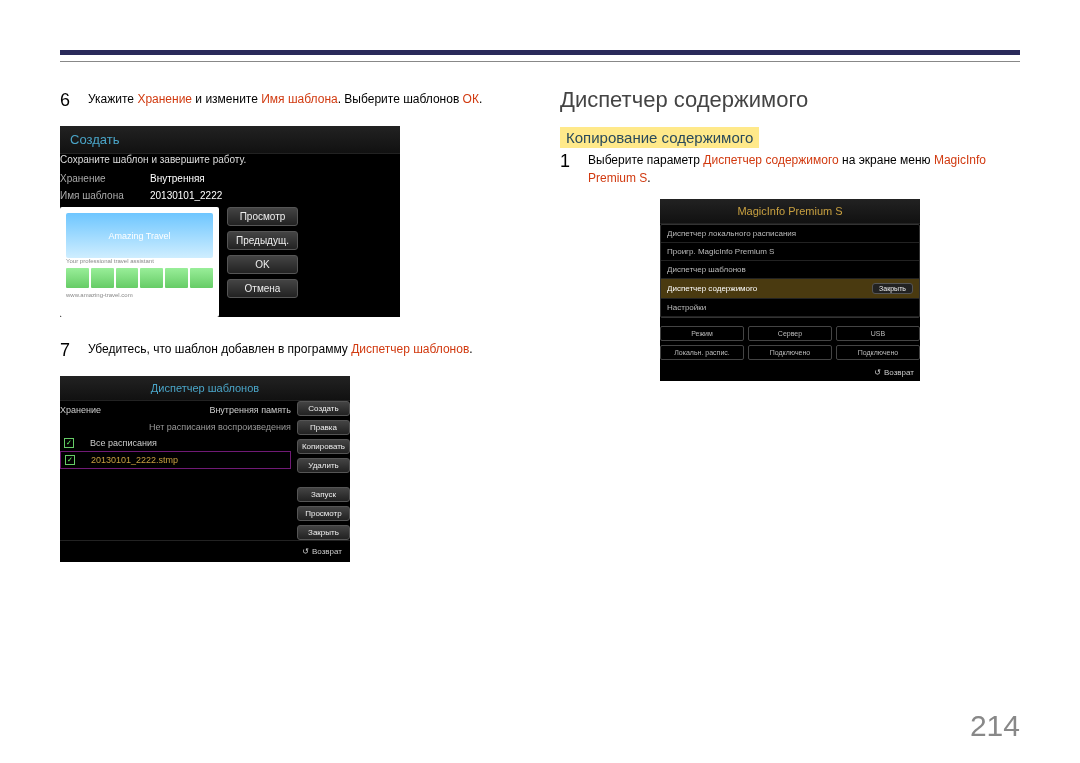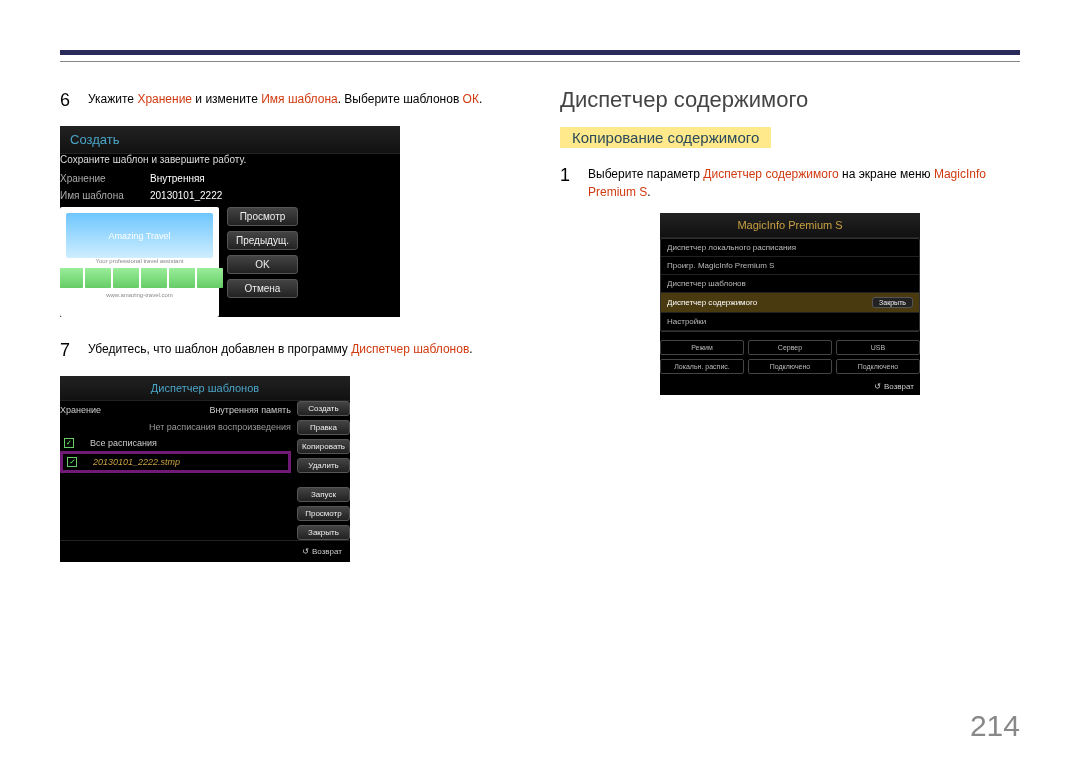--- a/index.html
+++ b/index.html
@@ -48,23 +48,23 @@
   .section-title {
     font-size: 22px;
     color: #444;
     margin-bottom: 14px;
     font-weight: 400;
   }
   .section-sub {
     font-size: 15px;
     color: #2a4a5a;
     background: #ffe98a;
-    padding: 2px 12px;
+    padding: 2px 6px;
     display: inline-block;
-    margin-bottom: 14px;
+    margin-bottom: 0;
   }
   .pagenum {
     position: absolute;
     bottom: 20px;
     right: 60px;
     font-size: 30px;
     color: #888;
     font-weight: 300;
   }
 
@@ -97,21 +97,20 @@
   .p-row .lbl { color: #aaa; width: 70px; }
   .p-row .val { color: #fff; }
   .p-create-flex { display: flex; gap: 8px; }
   .p-thumb {
     width: 159px;
     height: 110px;
     background: #fff;
     border-radius: 2px;
     display: flex;
     flex-direction: column;
-    align-items: center;
     font-size: 8px;
     color: #2a8;
     padding: 6px;
   }
   .p-thumb .sky { width: 100%; height: 45px; background: linear-gradient(#6ec6ff, #cfeeff); border-radius: 2px; display:flex; align-items:center; justify-content:center; font-size:9px; color:#fff; }
   .p-thumb .thumbs-row { display:flex; gap:2px; margin-top:4px; }
   .p-thumb .thumbs-row div { width:26px; height:20px; background:linear-gradient(#9e9, #6c6); border-radius:1px; }
   .p-btns { display:flex; flex-direction:column; gap:5px; }
   .p-btn {
     background: linear-gradient(#444,#222);
@@ -124,21 +123,21 @@
     min-width: 60px;
   }
 
   
   .pb-head { display:flex; justify-content:space-between; font-size:9px; color:#ccc; padding:4px 0; }
   .pb-sub { font-size:9px; color:#999; text-align:right; padding:3px 0; }
   .pb-item {
     display:flex; align-items:center; gap:16px;
     font-size:9px; color:#ccc; padding:3px 4px;
   }
-  .pb-item.active { border:3px solid #701a75; color:#c8a040;font-style:italic; }
+  .pb-item.active { border:1px solid #701a75; color:#c8a040; }
   .pb-chk { width:10px; height:10px; border:1px solid #6c6; display:inline-flex; align-items:center; justify-content:center; font-size:7px; color:#6f6; }
   .pb-main { display:flex; gap:6px; }
   .pb-list { flex:1; }
   .pb-btns { display:flex; flex-direction:column; gap:4px; }
   .pb-btns .p-btn { font-size:8px; min-width:50px; padding:2px 4px; }
   .pb-foot { text-align:right; font-size:8px; color:#ccc; padding:6px 8px; border-top:1px solid #222; }
 
   
   .pc-list { border:1px solid #333; border-radius:2px; overflow:hidden; margin-bottom:8px; }
   .pc-row { font-size:8px; color:#bbb; padding:4px 6px; border-bottom:1px solid #222; }

